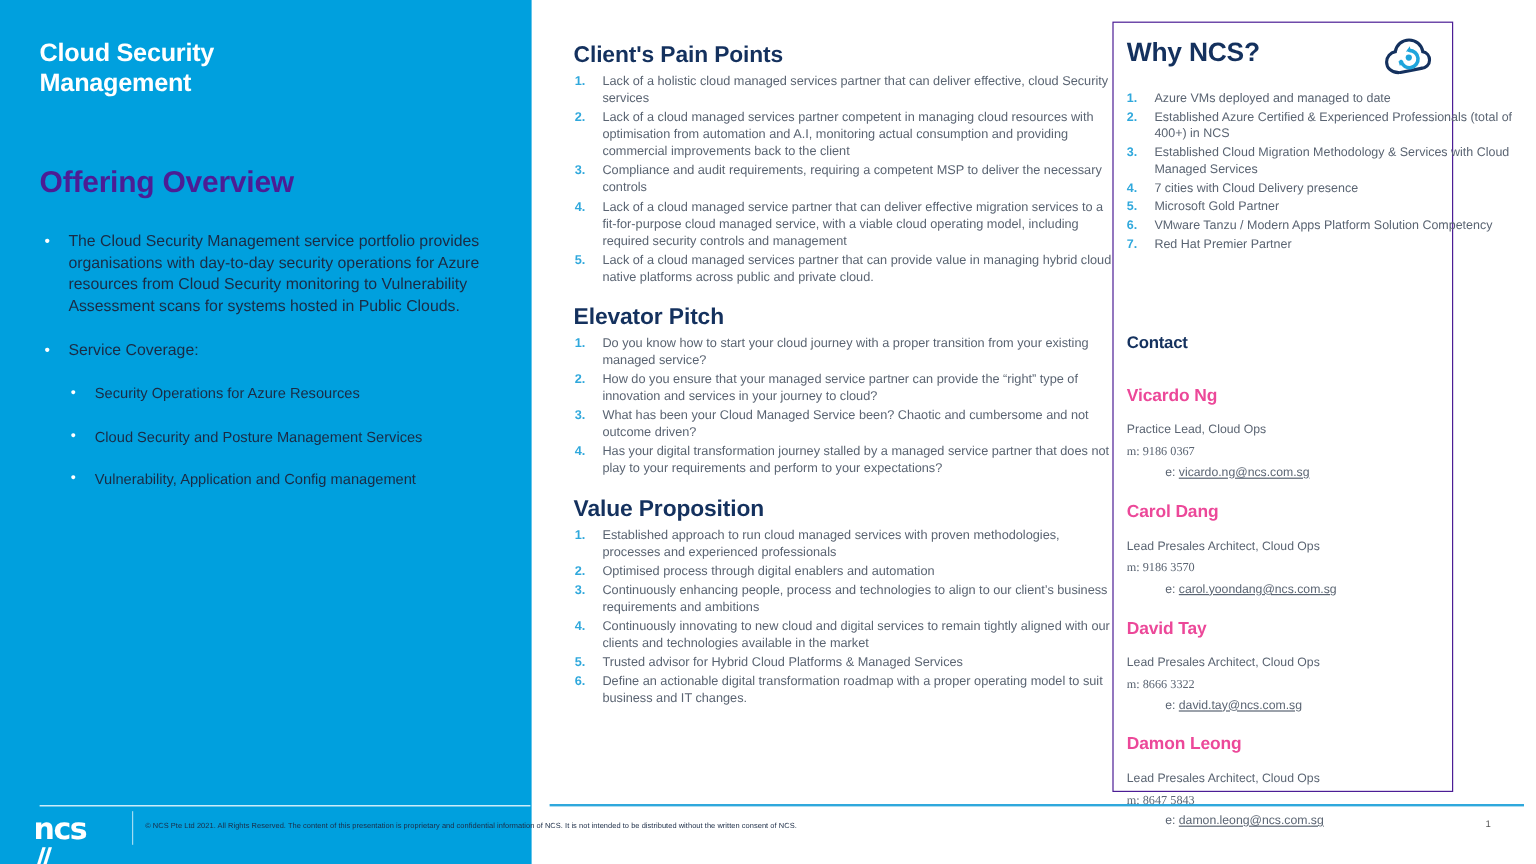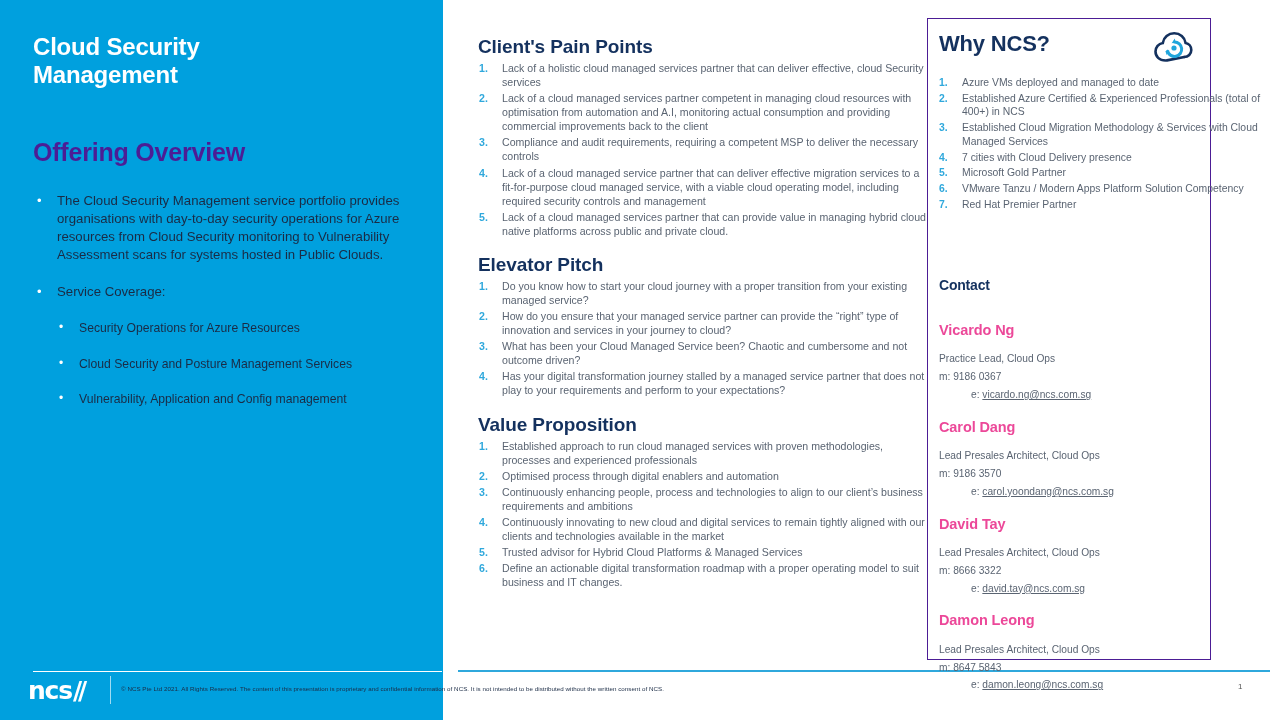--- a/index.html
+++ b/index.html
@@ -19,21 +19,21 @@
   .left-panel {
     position: absolute;
     left: 0; top: 0;
     width: 443px; height: 720px;
     background: #00A0DE;
   }
   .title-white {
     position: absolute;
     left: 33px; top: 33px;
     width: 370px;
-    font-size: 24px;
+    font-size: 21px;
     font-weight: bold;
     color: #ffffff;
     line-height: 1.18;
     letter-spacing: -0.2px;
   }
   .title-navy {
     position: absolute;
     left: 33px; top: 138px;
     width: 380px;
     font-size: 25px;
@@ -83,20 +83,21 @@
     left: 33px; top: 671px;
     width: 409px; height: 1px;
     background: #ffffff;
   }
   .ncs-logo {
     position: absolute;
     left: 28px; top: 678px;
     height: 24px;
     display: flex;
     align-items: flex-start;
+    flex-direction: column;
   }
   .ncs-logo .word {
     font-size: 25px;
     font-weight: bold;
     color: #ffffff;
     letter-spacing: -1.2px;
     line-height: 1;
     font-family: "DejaVu Sans", sans-serif;
   }
   .ncs-logo .slashes {
@@ -242,20 +243,21 @@
     font-size: 10.2px;
     color: #5A6472;
     line-height: 1.45;
     margin-top: 13px;
   }
   .c-mobile {
     font-size: 10.2px;
     color: #5A6472;
     line-height: 1.55;
     margin-top: 2px;
+    font-family: Liberation Serif, serif;
   }
   .c-emailrow {
     font-size: 10.2px;
     color: #5A6472;
     line-height: 1.55;
     margin-top: 2px;
     margin-left: 32px;
   }
   .c-emailrow a {
     color: #5A6472;

